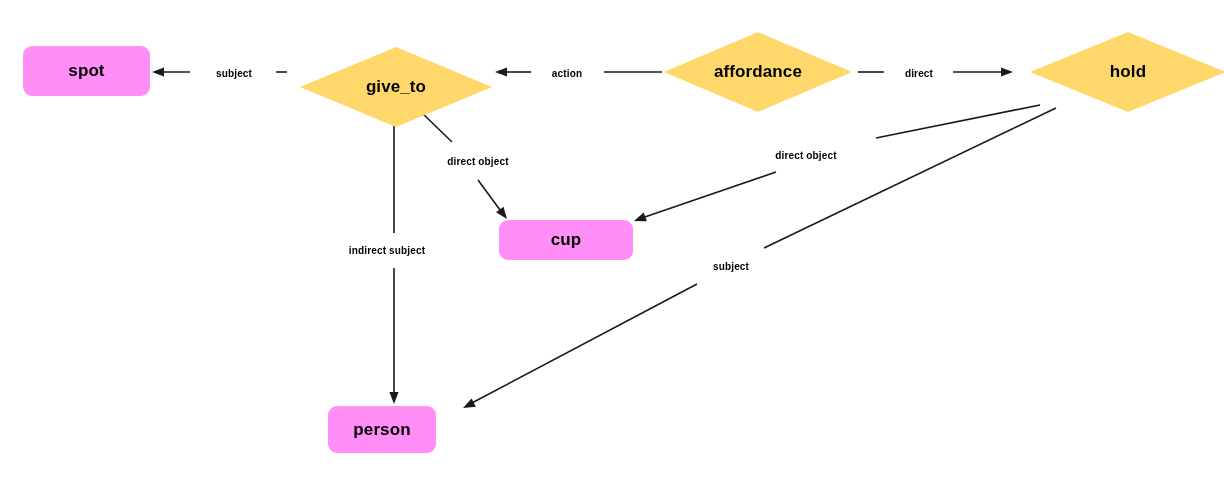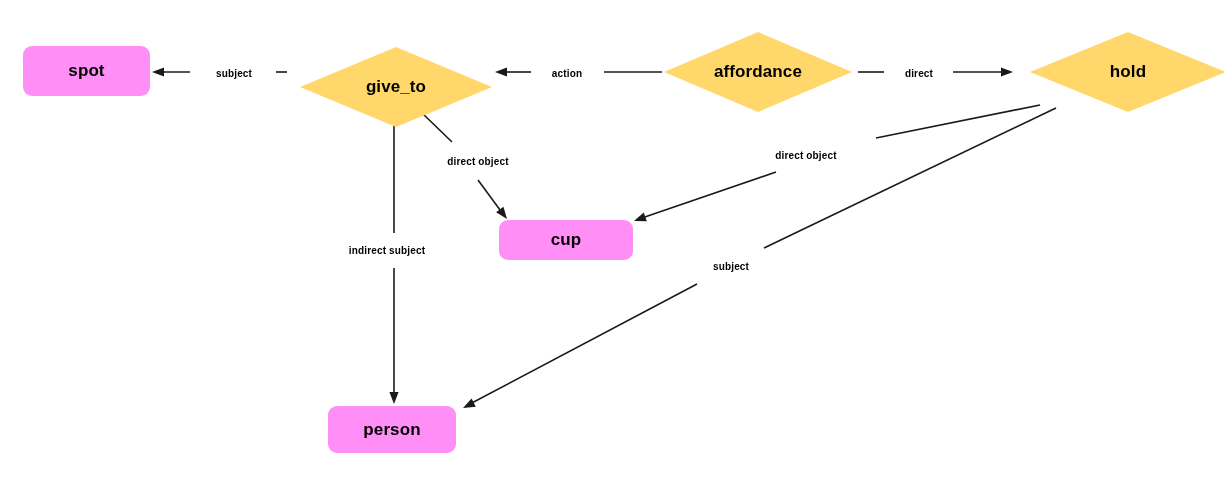--- a/index.html
+++ b/index.html
@@ -133,21 +133,21 @@
       </div>
       <div class="node node-diamond" style="left: 1030px; top: 32px; width: 196px; height: 80px;">
         <svg class="diamond-shape" viewBox="0 0 196 80" preserveAspectRatio="none">
           <polygon points="98,0 196,40 98,80 0,40" fill="#ffd76b"></polygon>
         </svg>
         <span class="diamond-label">hold</span>
       </div>
       <div class="node node-box" style="left: 499px; top: 220px; width: 134px; height: 40px; background: rgb(255, 142, 247);">
         <span>cup</span>
       </div>
-      <div class="node node-box" style="left: 328px; top: 406px; width: 128px; height: 47px; background: rgb(255, 142, 247);">
+      <div class="node node-box" style="left: 328px; top: 406px; width: 108px; height: 47px; background: rgb(255, 142, 247);">
         <span>person</span>
       </div>
     </div>
 
   <div id="edge-labels">
       <div class="edge-label" style="left: 234px; top: 73px;">subject</div>
       <div class="edge-label" style="left: 567px; top: 73px;">action</div>
       <div class="edge-label" style="left: 919px; top: 73px;">direct</div>
       <div class="edge-label" style="left: 478px; top: 161px;">direct object</div>
       <div class="edge-label" style="left: 387px; top: 250px;">indirect subject</div>

